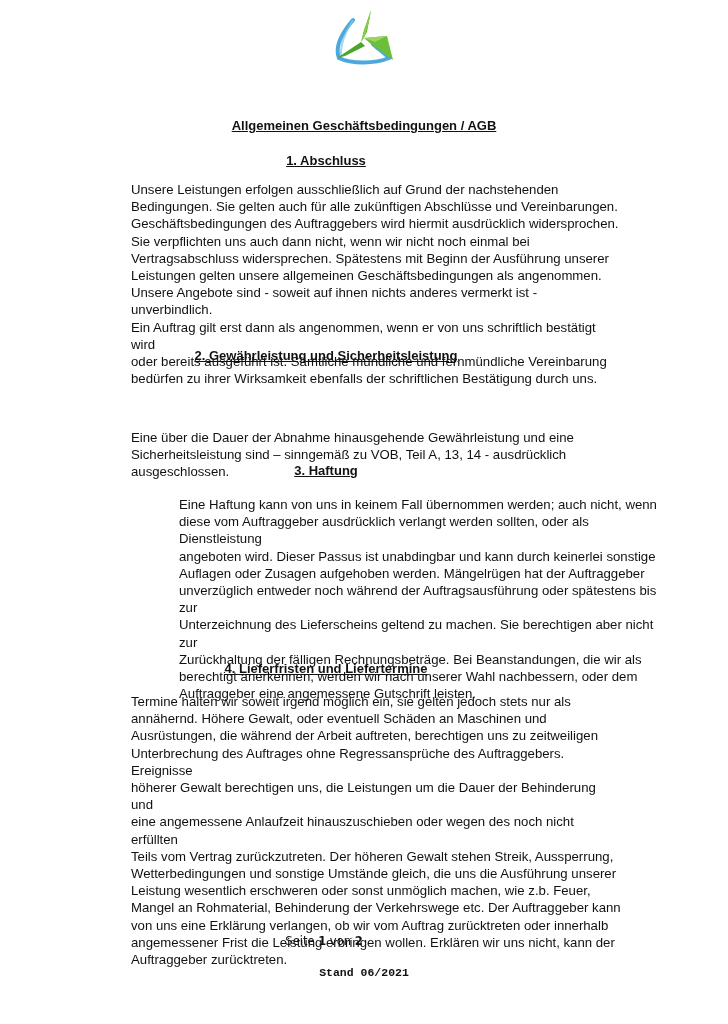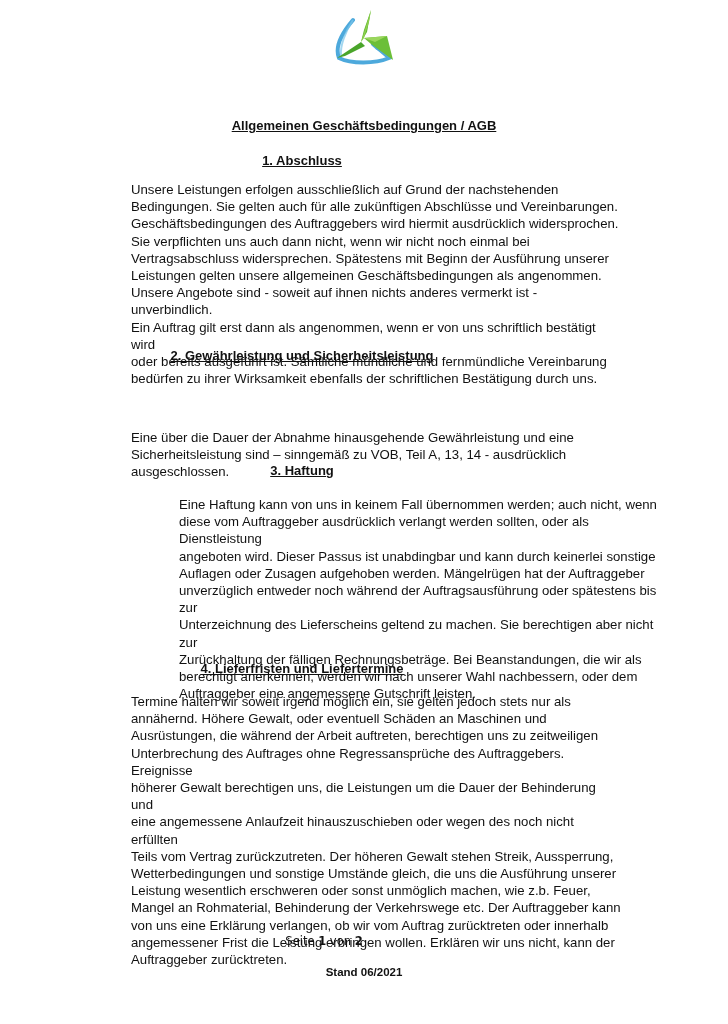--- a/index.html
+++ b/index.html
@@ -52,20 +52,21 @@
       text-decoration: underline;
     }
     .section-heading {
       position: absolute;
       left: 0;
       width: 604px;
       text-align: center;
       font-weight: bold;
       font-size: 13px;
       text-decoration: underline;
+      padding-left: 24px;
     }
     .para {
       position: absolute;
       left: 131px;
       width: 490px;
       font-size: 13.2px;
       line-height: 17.2px;
       white-space: pre-line;
     }
     .footer-page {
@@ -77,21 +78,21 @@
       font-family: "DejaVu Sans", sans-serif;
       font-size: 11.5px;
     }
     .footer-page b { font-weight: bold; }
     .footer-stand {
       position: absolute;
       left: 0;
       width: 728px;
       top: 966px;
       text-align: center;
-      font-family: Liberation Sans, sans-serif;
+      font-family: Liberation Mono, monospace;
       font-size: 11.5px;
       font-weight: bold;
     }
   </style>
 </head>
 <body>
 
 <div class="logo">
   <svg class="logo-mark" viewBox="0 0 66 58">
 

